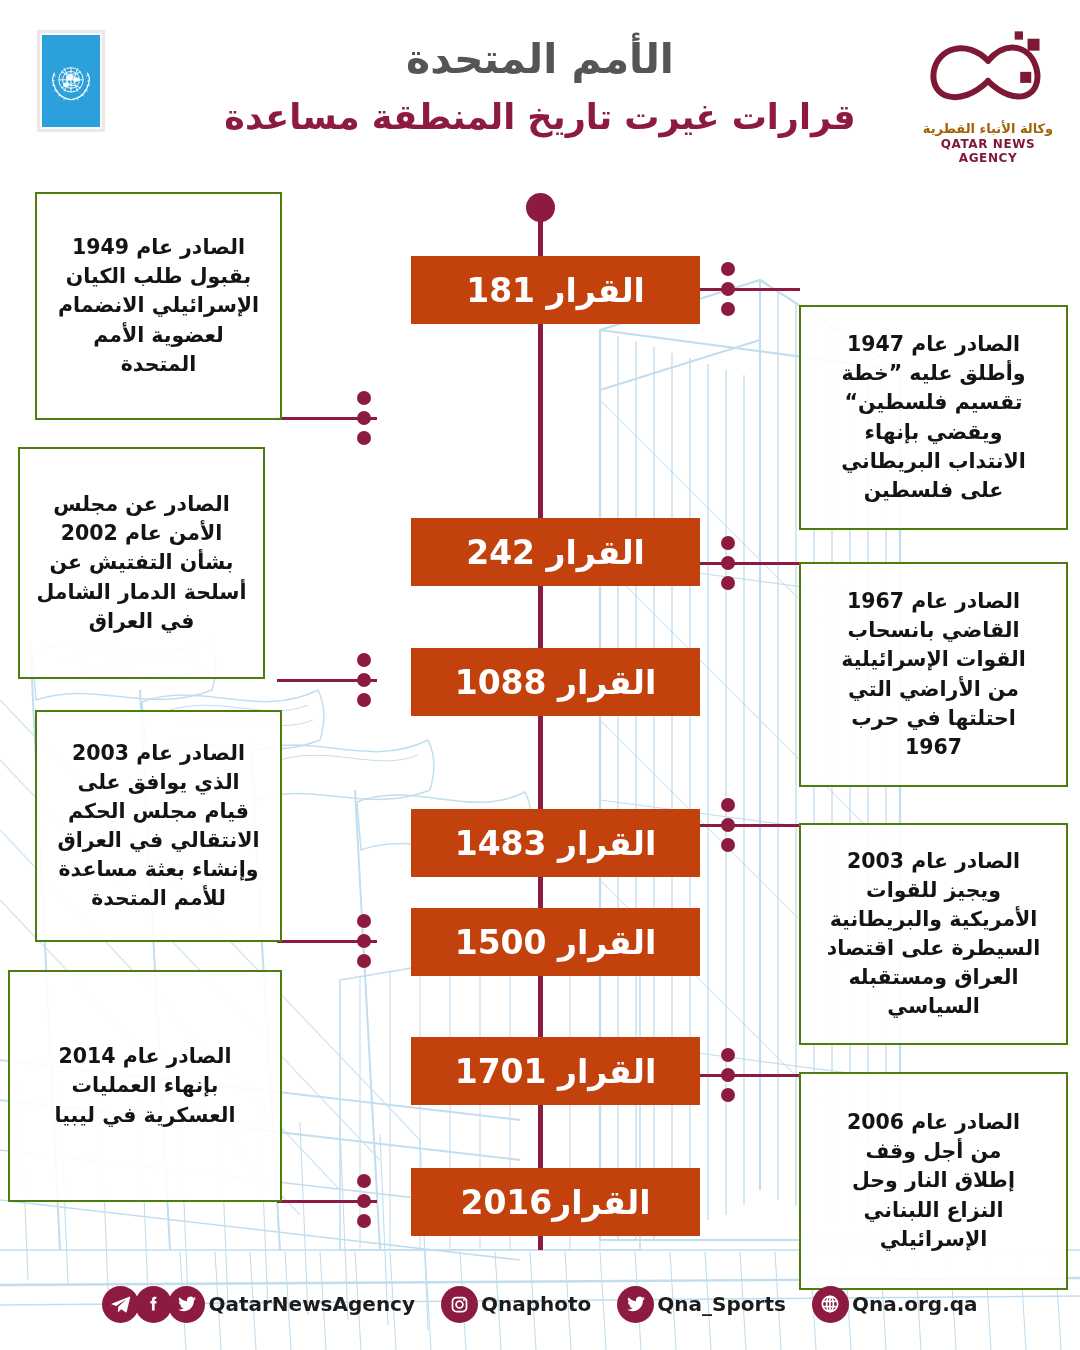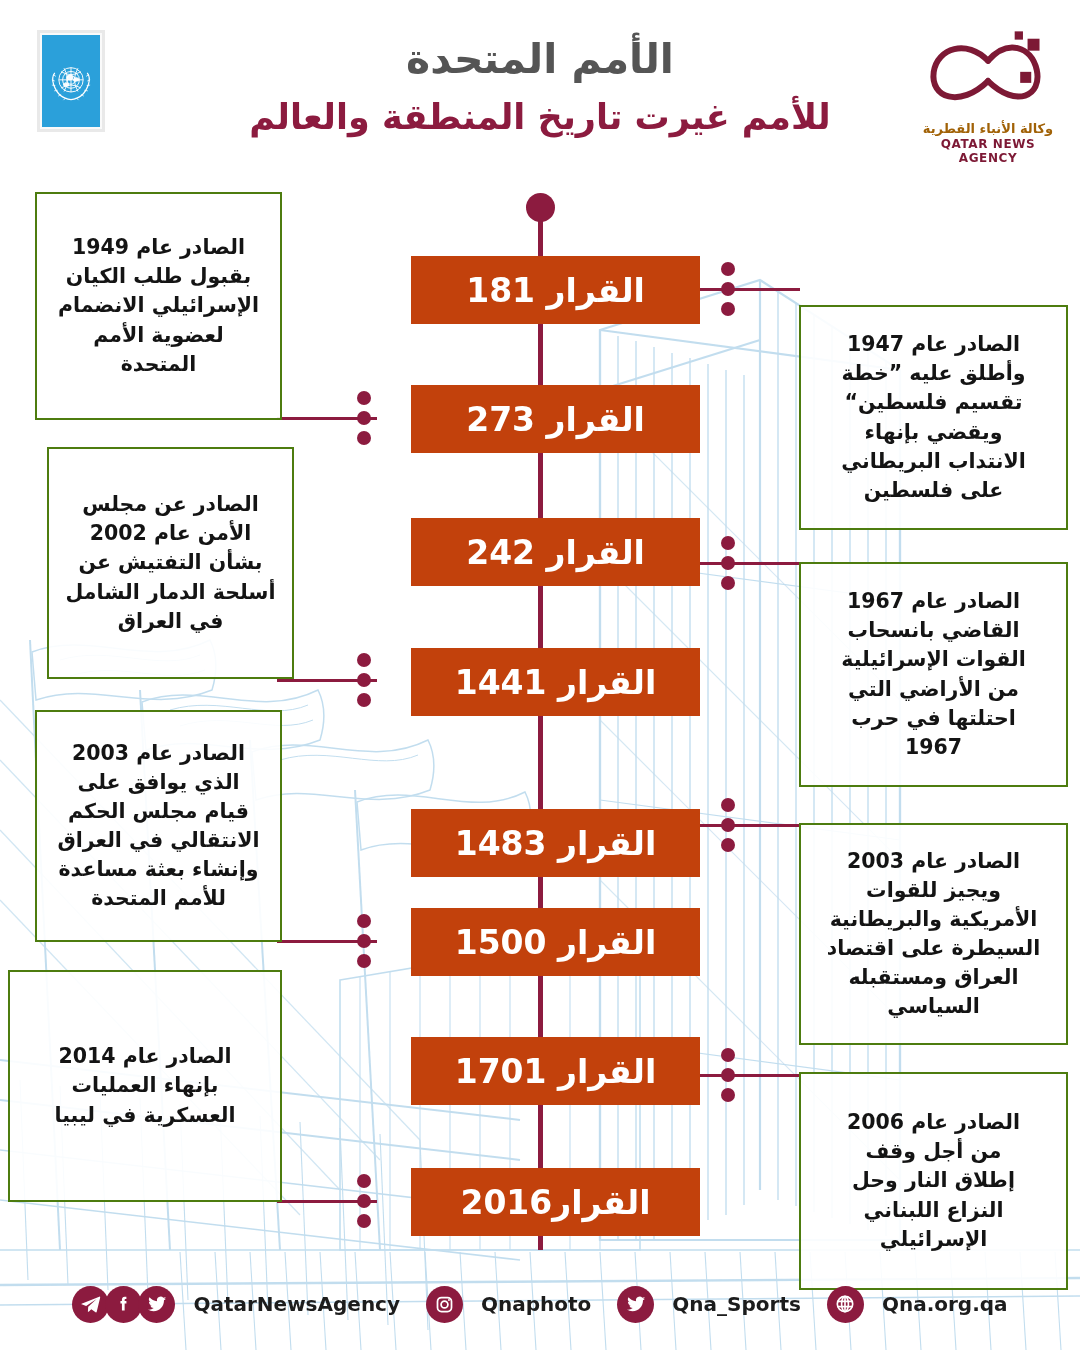--- a/index.html
+++ b/index.html
@@ -177,21 +177,21 @@
   }
   .sm-icon {
     width:37px; height:37px;
     border-radius:50%;
     background:#8c1b3f;
     display:flex; align-items:center; justify-content:center;
     margin-right:-4px;
   }
   .sm-icon:last-of-type { margin-right:0; }
   .sm-label {
-    margin-left:22px;
+    margin-left:7px;
     font-size:20px;
     font-weight:bold;
     color:#1c1c1c;
     white-space:nowrap;
   }
 </style>
 </head>
 <body>
 
 <div id="stage">
@@ -351,21 +351,21 @@
               <path d="M73 66 l6 1"></path>
             <path d="M67 73 l5 3"></path>
               <path d="M59 79 l4 4"></path>
           </g>
         </svg>
       </div>
     </div>
 
     <div id="title-block">
       <div id="main-title">الأمم المتحدة</div>
-      <div id="sub-title">للأمم غيرت تاريخ المنطقة والعالم</div>
+      <div id="sub-title">قرارات غيرت تاريخ المنطقة مساعدة</div>
     </div>
 
     <div id="qna-logo">
       <svg class="mark" viewBox="0 0 150 100" xmlns="http://www.w3.org/2000/svg">
         <g fill="none" stroke="#7d1935" stroke-width="6.5" stroke-linecap="round">
           <path d="M75 62 C 44 92, 12 80, 16 52 C 20 26, 52 16, 75 40"></path>
           <path d="M75 62 C 106 92, 134 78, 128 50 C 122 24, 96 16, 75 40"></path>
         </g>
         <g fill="#7d1935">
           <rect x="104" y="8" width="9" height="9"></rect>
@@ -429,28 +429,25 @@
   </div>
   <div class="conn-dots" style="left:357px; top:1174px;">
     <i></i>
       <i></i>
       <i></i>
   </div>
 
   <div class="res-bar" style="top:256px;">
     <span>القرار 181</span>
   </div>
-  <div class="res-bar" style="top:385px;">
-    <span>القرار 273</span>
-  </div>
   <div class="res-bar" style="top:518px;">
     <span>القرار 242</span>
   </div>
   <div class="res-bar" style="top:648px;">
-    <span>القرار 1441</span>
+    <span>القرار 1088</span>
   </div>
   <div class="res-bar" style="top:809px;">
     <span>القرار 1483</span>
   </div>
   <div class="res-bar" style="top:908px;">
     <span>القرار 1500</span>
   </div>
   <div class="res-bar" style="top:1037px;">
     <span>القرار 1701</span>
   </div>
@@ -490,21 +487,21 @@
 الإسرائيلي</p>
   </div>
 
   <div class="desc-box" style="left:35px; top:192px; width:247px; height:228px;">
     <p>الصادر عام 1949
 بقبول طلب الكيان
 الإسرائيلي الانضمام
 لعضوية الأمم
 المتحدة</p>
   </div>
-  <div class="desc-box" style="left:47px; top:447px; width:247px; height:232px;justify-content:center;">
+  <div class="desc-box" style="left:18px; top:447px; width:247px; height:232px;justify-content:center;">
     <p>الصادر عن مجلس
 الأمن عام 2002
 بشأن التفتيش عن
 أسلحة الدمار الشامل
 في العراق</p>
   </div>
   <div class="desc-box" style="left:35px; top:710px; width:247px; height:232px;">
     <p>الصادر عام 2003
 الذي يوافق على
 قيام مجلس الحكم

